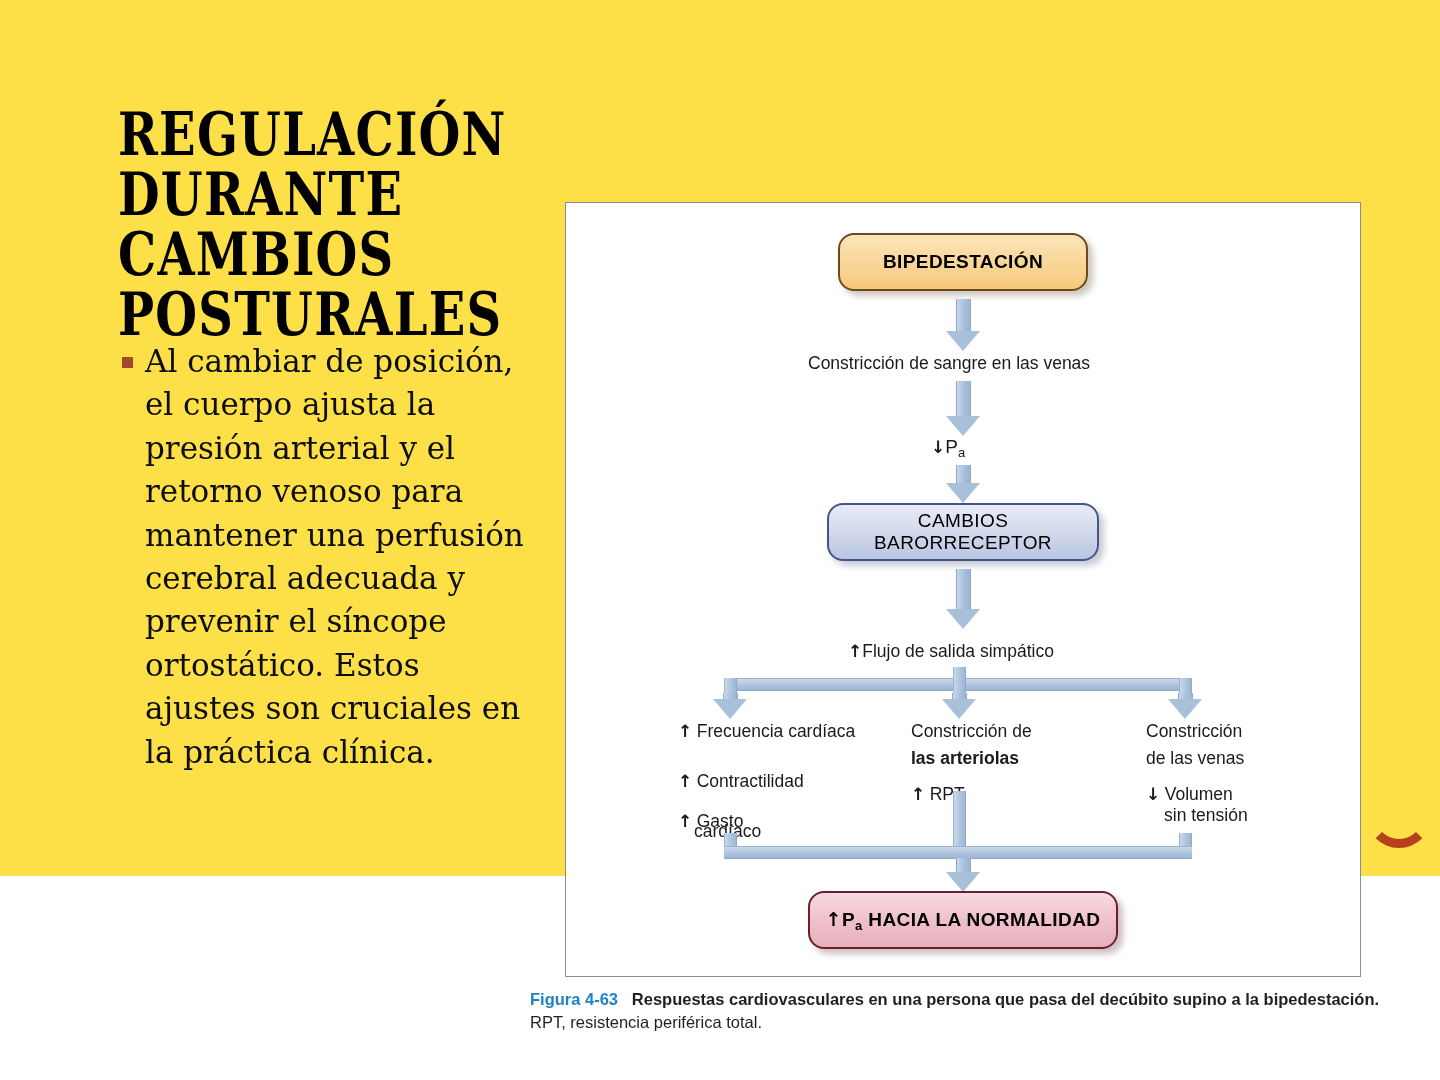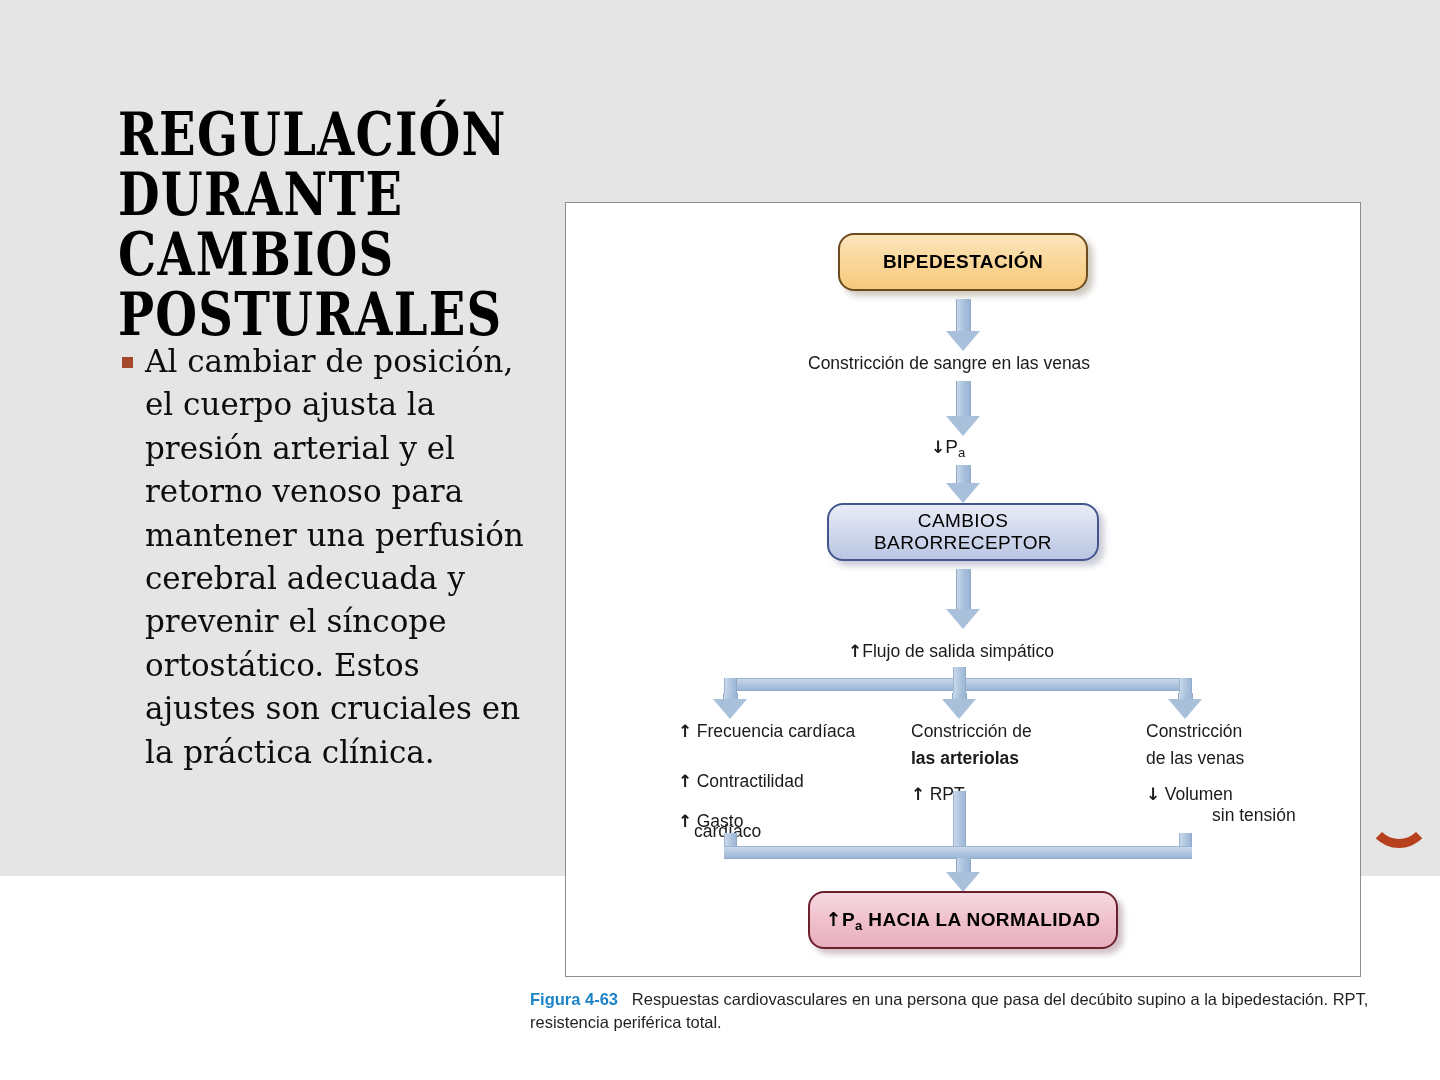--- a/index.html
+++ b/index.html
@@ -9,21 +9,21 @@
     height: 1080px;
     background: #ffffff;
     font-family: "Liberation Sans", sans-serif;
     overflow: hidden;
   }
 
   #slide {
     position: relative;
     width: 1440px;
     height: 876px;
-    background: #e5e5e5;
+    background: #fde047;
   }
 
   
   #slide-title {
     position: absolute;
     left: 118px;
     top: 104px;
     width: 480px;
     font-family: "DejaVu Serif", "Liberation Serif", serif;
     font-weight: 700;
@@ -162,21 +162,21 @@
     position: absolute;
     left: 530px;
     top: 988px;
     width: 870px;
     font-family: "Liberation Sans", sans-serif;
     font-size: 16.5px;
     line-height: 1.42;
     color: #231f20;
   }
   #caption .fignum { color: #1c84c6; font-weight: 700; }
-  #caption .capbold { font-weight: 400; }
+  #caption .capbold { font-weight: 700; }
   #caption .capreg  { font-weight: 400; }
 
   
   #corner-mark {
     position: absolute;
     right: 8px;
     bottom: 26px;
     width: 66px;
     height: 34px;
     overflow: hidden;
@@ -293,21 +293,21 @@
         </div>
       </div>
 
       <div style="position:absolute; left:580px; top:518px;">
         <div class="dx plain" style="position:relative;">Constricción</div>
         <div class="dx plain" style="position:relative; top:6px;">de las venas</div>
         <div class="dx" style="position:relative; top:20px;">
           <span class="arrowglyph">↓</span>
           <span class="plain">Volumen</span>
         </div>
-        <div class="dx plain" style="position:relative; left:18px; top:20px;margin-left:48px;">sin tensión</div>
+        <div class="dx plain" style="position:relative; left:18px; top:20px;">sin tensión</div>
       </div>
 
       <div class="vbar" style="left:387px; top:588px; height:68px;"></div>
 
       <div class="vbar" style="left:158px; top:630px; height:25px;"></div>
 
       <div class="vbar" style="left:613px; top:630px; height:25px;"></div>
 
       <div class="hbar" style="left:158px; top:643px; width:468px;"></div>
 

